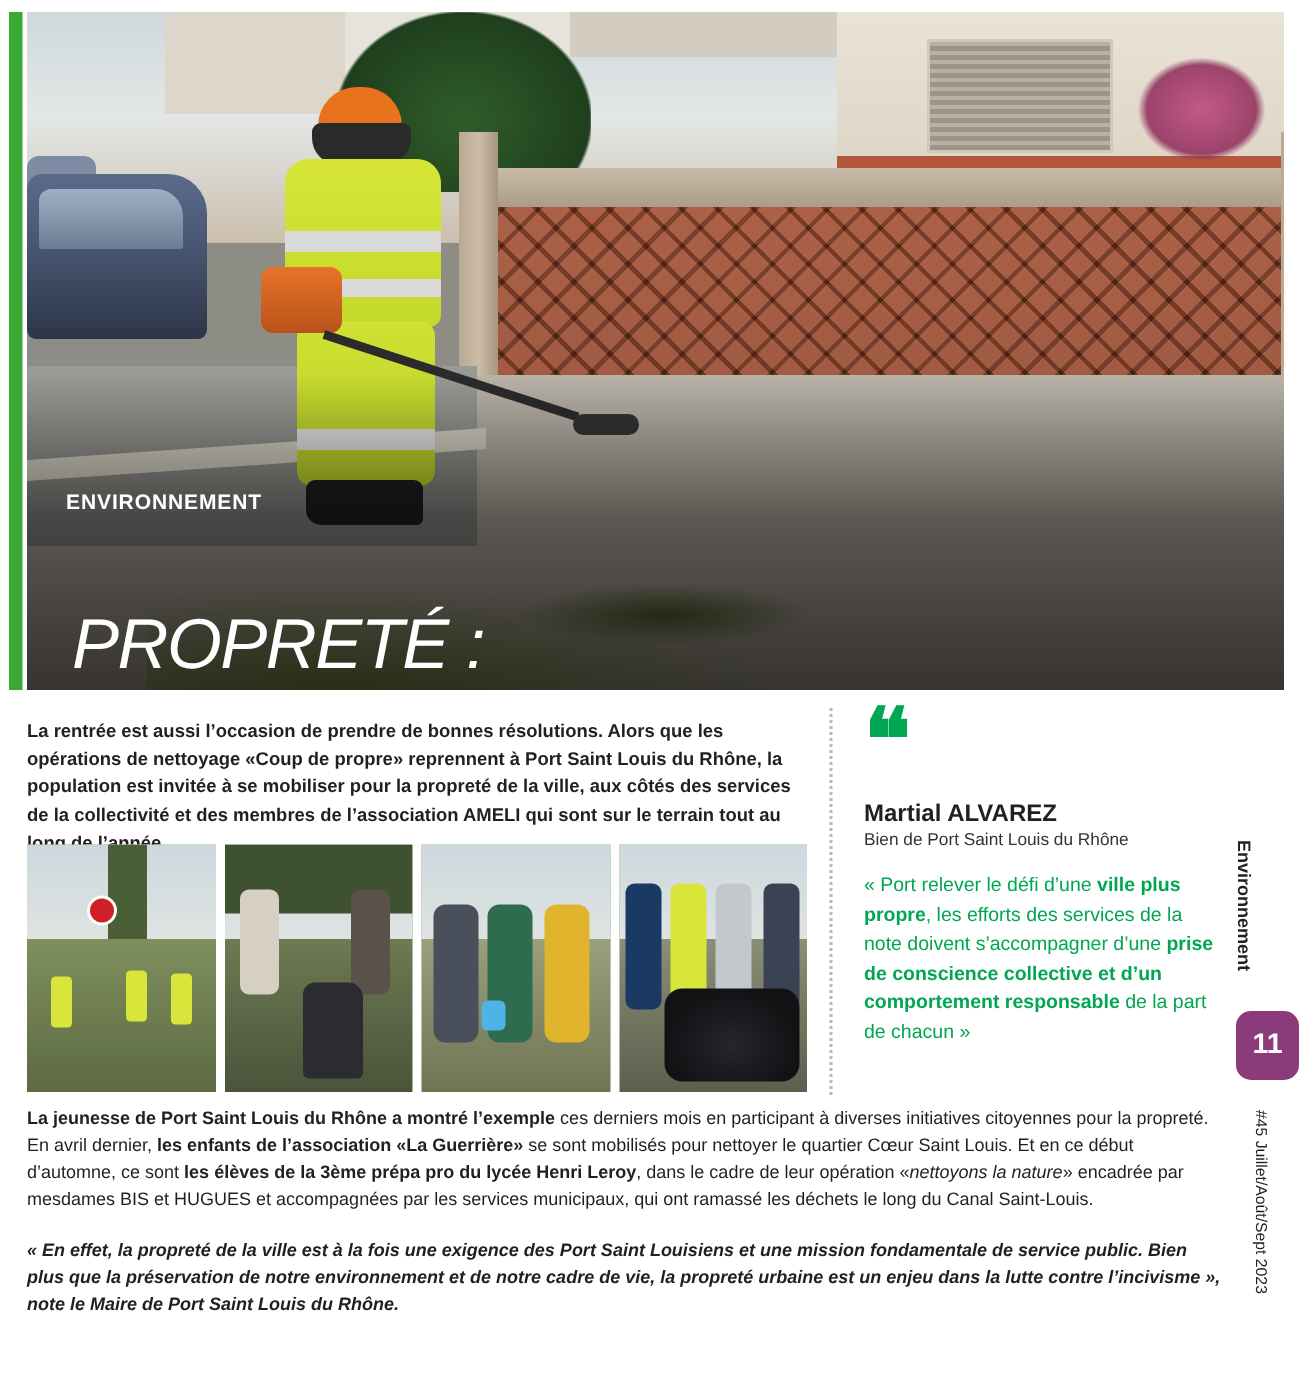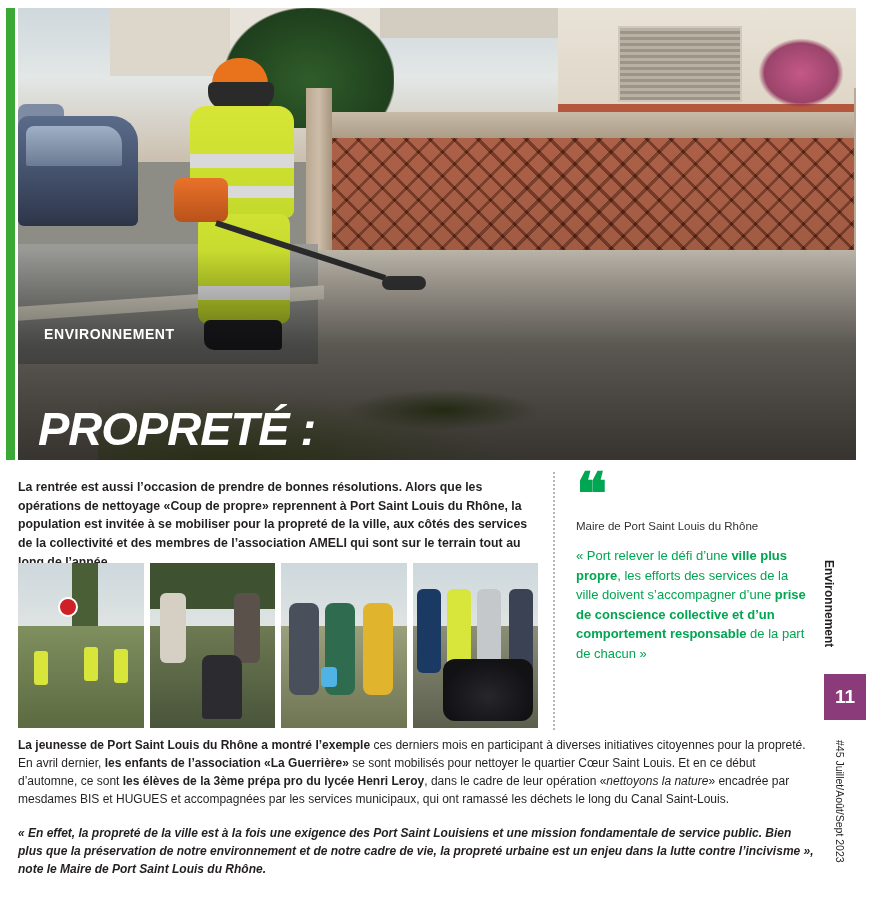--- a/index.html
+++ b/index.html
@@ -200,24 +200,24 @@
     position:absolute;
     left: 26px;
     bottom: 118px;
     color:#ffffff;
     font-size: 14px;
     font-weight: bold;
     letter-spacing: .6px;
   }
   .hero-title {
     position:absolute;
-    left: 20px;
+    left: 30px;
     bottom: 10px;
     color:#ffffff;
-    font-weight: 700;
+    font-weight: 400;
     font-style: italic;
     line-height: .92;
     letter-spacing: -1px;
   }
   .hero-title .l1 { font-size: 47px; display:block; }
   .hero-title .l2 { font-size: 47px; display:block; }
 
   
   .intro {
     position:absolute;
@@ -359,20 +359,21 @@
     top: 674px;
     width: 42px;
     height: 46px;
     background:#8b3a7a;
     color:#fff;
     display:flex;
     align-items:center;
     justify-content:center;
     font-size: 19px;
     font-weight: bold;
+    border-radius: 10px;
   }
   .rail-issue {
     position:absolute;
     left: 846px;
     top: 740px;
     width: 180px;
     font-size: 10.5px;
     color:#231f20;
     transform: rotate(90deg);
     transform-origin: left top;
@@ -474,23 +475,24 @@
       <div class="ppl c"></div>
       <div class="ppl d"></div>
       <div class="pile"></div>
     </div>
   </div>
 
   <div class="dotted-sep"></div>
 
   <div class="quote-block">
     <div class="quote-mark">❝</div>
-    <div class="quote-role">Maire de Port Saint Louis du Rhône</div>
+    <div class="quote-name">Martial ALVAREZ</div>
+    <div class="quote-role">Bien de Port Saint Louis du Rhône</div>
     <div class="quote-text">
-      <span>« Port relever le défi d’une </span><b>ville plus propre</b><span>, les efforts des services de la ville doivent s’accompagner d’une </span><b>prise de conscience collective et d’un comportement responsable</b><span> de la part de chacun »</span>
+      <span>« Port relever le défi d’une </span><b>ville plus propre</b><span>, les efforts des services de la note doivent s’accompagner d’une </span><b>prise de conscience collective et d’un comportement responsable</b><span> de la part de chacun »</span>
     </div>
   </div>
 
   <div class="article">
     <p><b>La jeunesse de Port Saint Louis du Rhône a montré l’exemple</b><span> ces derniers mois en participant à diverses initiatives citoyennes pour la propreté. En avril dernier, </span><b>les enfants de l’association «La Guerrière»</b><span> se sont mobilisés pour nettoyer le quartier Cœur Saint Louis. Et en ce début d’automne, ce sont </span><b>les élèves de la 3ème prépa pro du lycée Henri Leroy</b><span>, dans le cadre de leur opération «</span><i>nettoyons la nature</i><span>» encadrée par mesdames BIS et HUGUES et accompagnées par les services municipaux, qui ont ramassé les déchets le long du Canal Saint-Louis.</span></p>
     <p class="p2"><span>« En effet, la propreté de la ville est à la fois une exigence des Port Saint Louisiens et une mission fondamentale de service public. Bien plus que la préservation de notre environnement et de notre cadre de vie, </span><b>la propreté urbaine est un enjeu dans la lutte contre l’incivisme</b><span> », note le Maire de Port Saint Louis du Rhône.</span></p>
   </div>
 
   <div class="rail-label">Environnement</div>
   <div class="page-badge">11</div>

